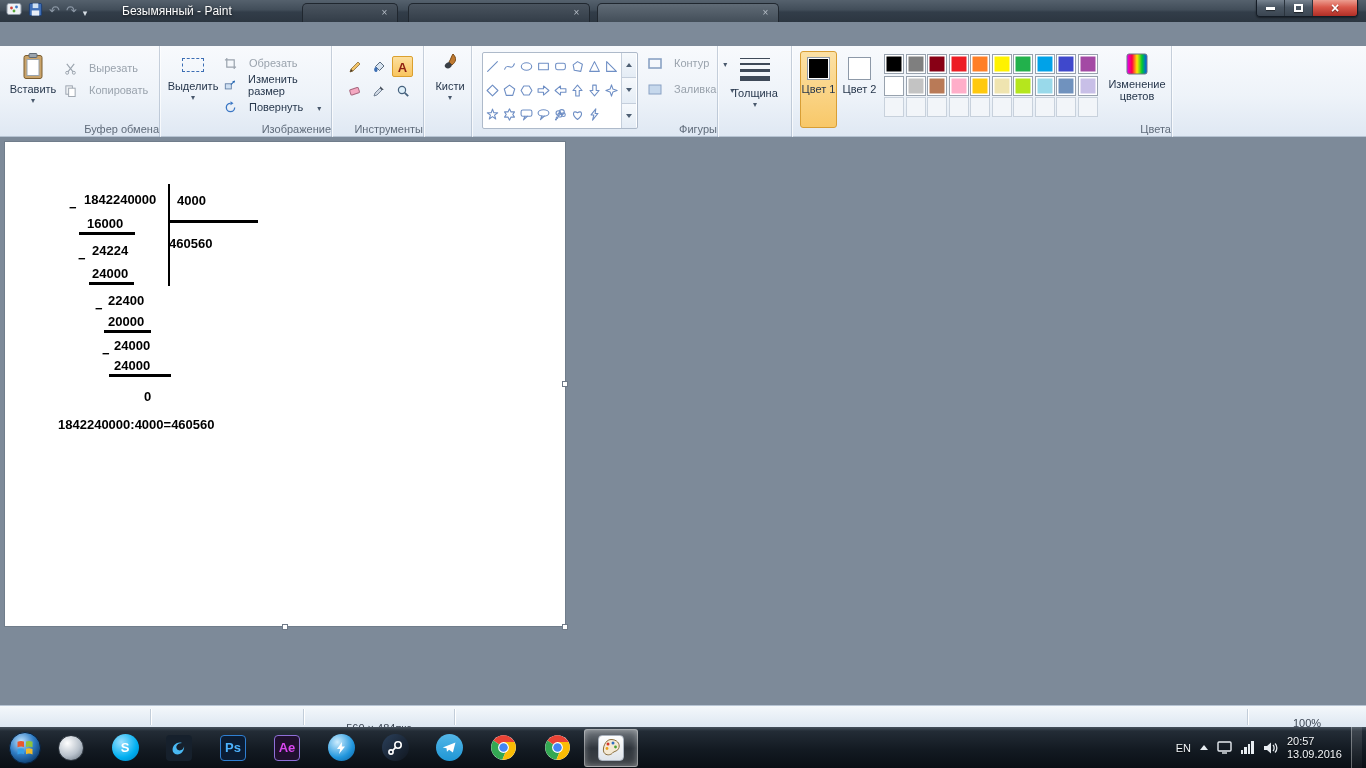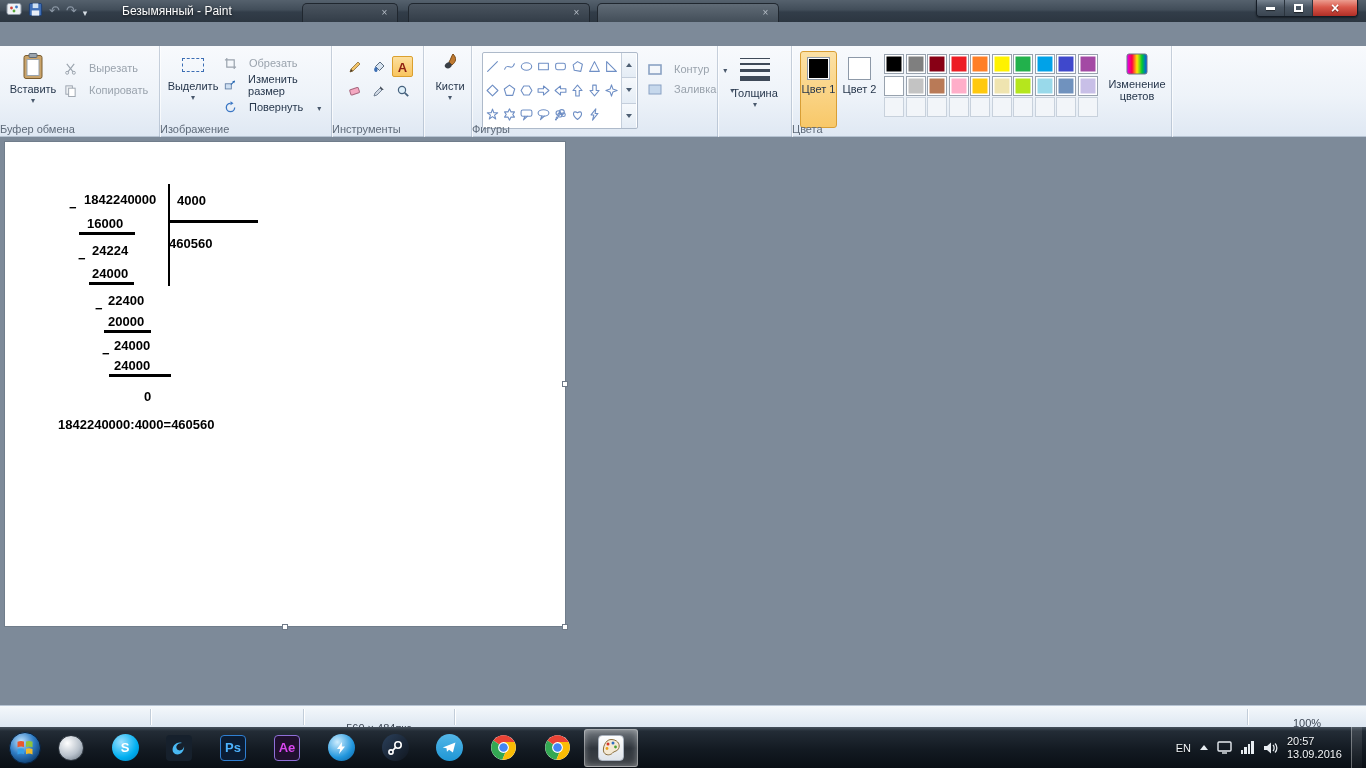--- a/index.html
+++ b/index.html
@@ -43,21 +43,21 @@
   .menu-doc { width:9px; height:11px; background:#fff; border-radius:1px;
     box-shadow:inset 0 2px 0 #cfe0f2, inset 0 -2px 0 #cfe0f2; }
   .menu-dd::before { content:"▾"; color:#fff; font-size:8px; }
   .rtab { padding:4px 14px 3px; font-size:12px; color:#27374c; }
   .rtab.active { background:linear-gradient(#fdfeff,#f2f6fb); border:1px solid #8b99ac; border-bottom:none;
     border-radius:2.5px 2.5px 0 0; }
   #ribbon-body { position:absolute; left:0; top:24px; width:100%; height:91px;
     background:linear-gradient(180deg,#f8fafd 0%,#eef3f9 55%,#dfe8f3 100%); border-bottom:1px solid #b6c3d2; }
   .rgroup { position:absolute; top:0; height:91px; border-right:1px solid rgba(150,165,185,.5);
     box-shadow:1px 0 0 rgba(255,255,255,.7); }
-  .glabel { position:absolute; bottom:2px; left:0; width:100%; text-align:left; font-size:11px; color:#5f6b7a; }
+  .glabel { position:absolute; bottom:2px; left:0; width:100%; text-align:right; font-size:11px; color:#5f6b7a; }
   .big-btn { position:absolute; top:5px; display:flex; flex-direction:column; align-items:center;
     justify-content:flex-start; gap:2px; height:72px; border:1px solid transparent; border-radius:3px;
     font-size:11px; color:#27374c; text-align:center; }
   .big-btn .blabel { line-height:12px; }
   .dd::after { content:"▾"; font-size:8px; color:#49586c; display:block; text-align:center; line-height:7px; }
   .cmd { position:absolute; display:flex; align-items:center; gap:12px; font-size:11px; color:#27374c; height:18px; }
   .cmd.disabled { color:#9aa3ad; }
   .cmd .cdd::after { content:"▾"; font-size:8px; color:#49586c; margin-left:2px; }
   .tool-btn { position:absolute; width:21px; height:21px; border:1px solid transparent; border-radius:2px;
     display:flex; align-items:center; justify-content:center; }
@@ -426,21 +426,21 @@
               <div class="tri-up"></div>
             </div>
           <div class="sc-btn">
               <div class="tri-down"></div>
             </div>
           <div class="sc-btn" style="border-bottom:none">
               <div class="tri-down"></div>
             </div>
         </div>
       </div>
-      <div class="cmd disabled" style="left:176px;top:14px">
+      <div class="cmd disabled" style="left:176px;top:8px">
         <svg width="14" height="11" viewBox="0 0 14 11">
             <rect x="1" y="1" width="12" height="9" fill="none" stroke="#8aa2c4" stroke-width="1.6"></rect>
           </svg>
         <span>Контур</span>
         <span class="cdd"></span>
       </div>
       <div class="cmd disabled" style="left:176px;top:34px">
         <svg width="14" height="11" viewBox="0 0 14 11">
             <rect x="1" y="1" width="12" height="9" fill="#c6d8ec" stroke="#8aa2c4"></rect>
           </svg>

